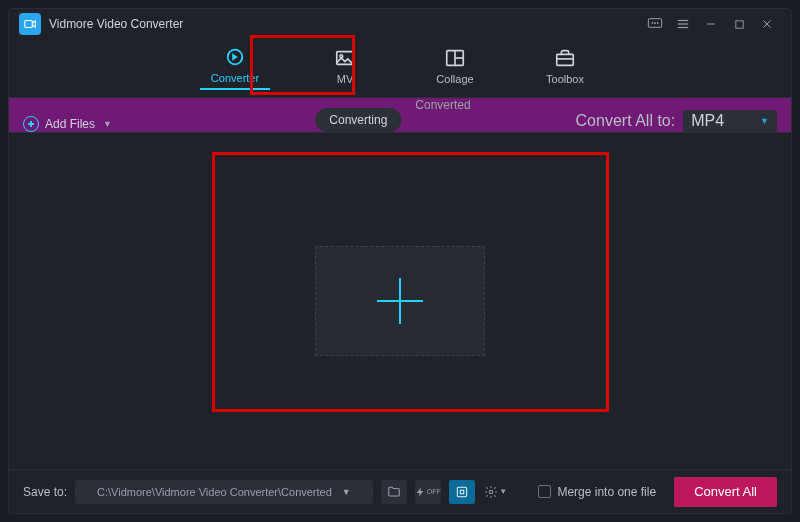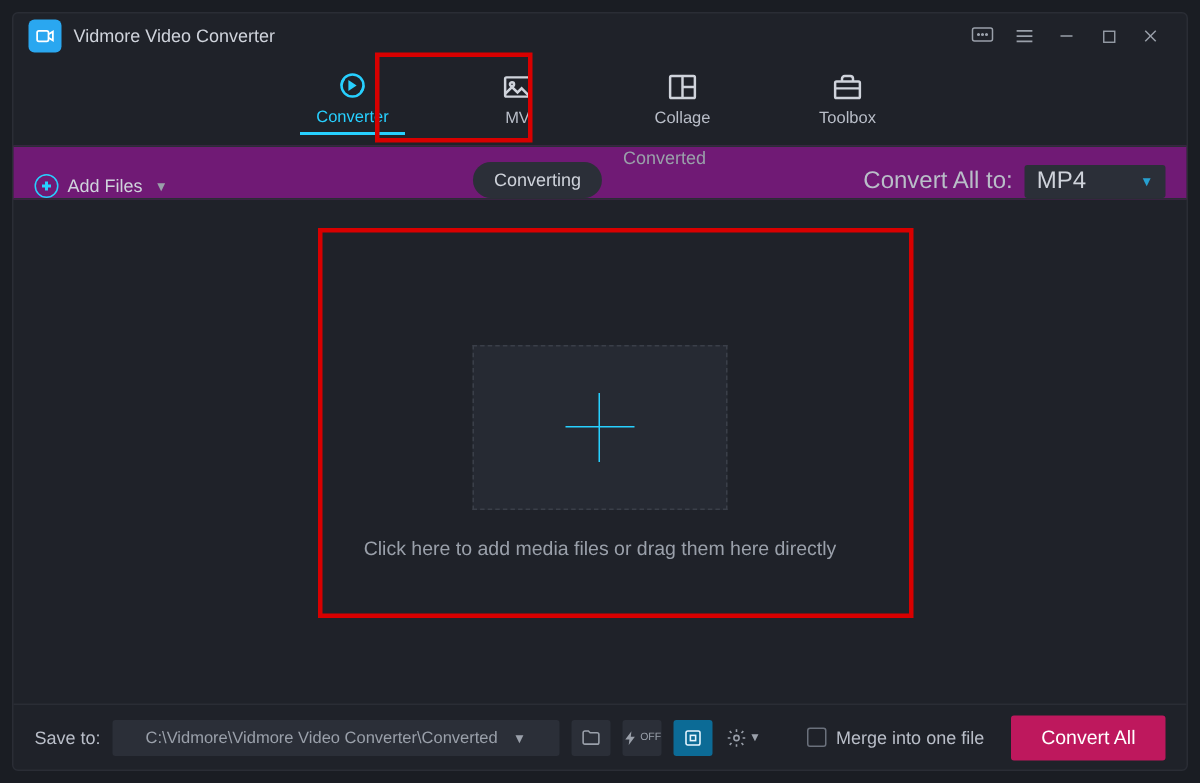--- a/index.html
+++ b/index.html
@@ -177,21 +177,20 @@
         <span class="caret-down">▼</span>
       </div>
     </div>
   </div>
 
   <div class="main-area">
     <div class="drop-inner">
       <div class="drop-box">
         <div class="plus"></div>
       </div>
-      <div class="drop-text">Click here to add media files or drag them here directly</div>
     </div>
   </div>
 
   <div class="bottom-bar">
     <span class="save-label">Save to:</span>
     <div class="save-path-box">
       <span class="save-path">C:\Vidmore\Vidmore Video Converter\Converted</span>
       <span class="caret-down" style="color:#9aa0aa">▼</span>
     </div>
     <div class="sq-btn">

